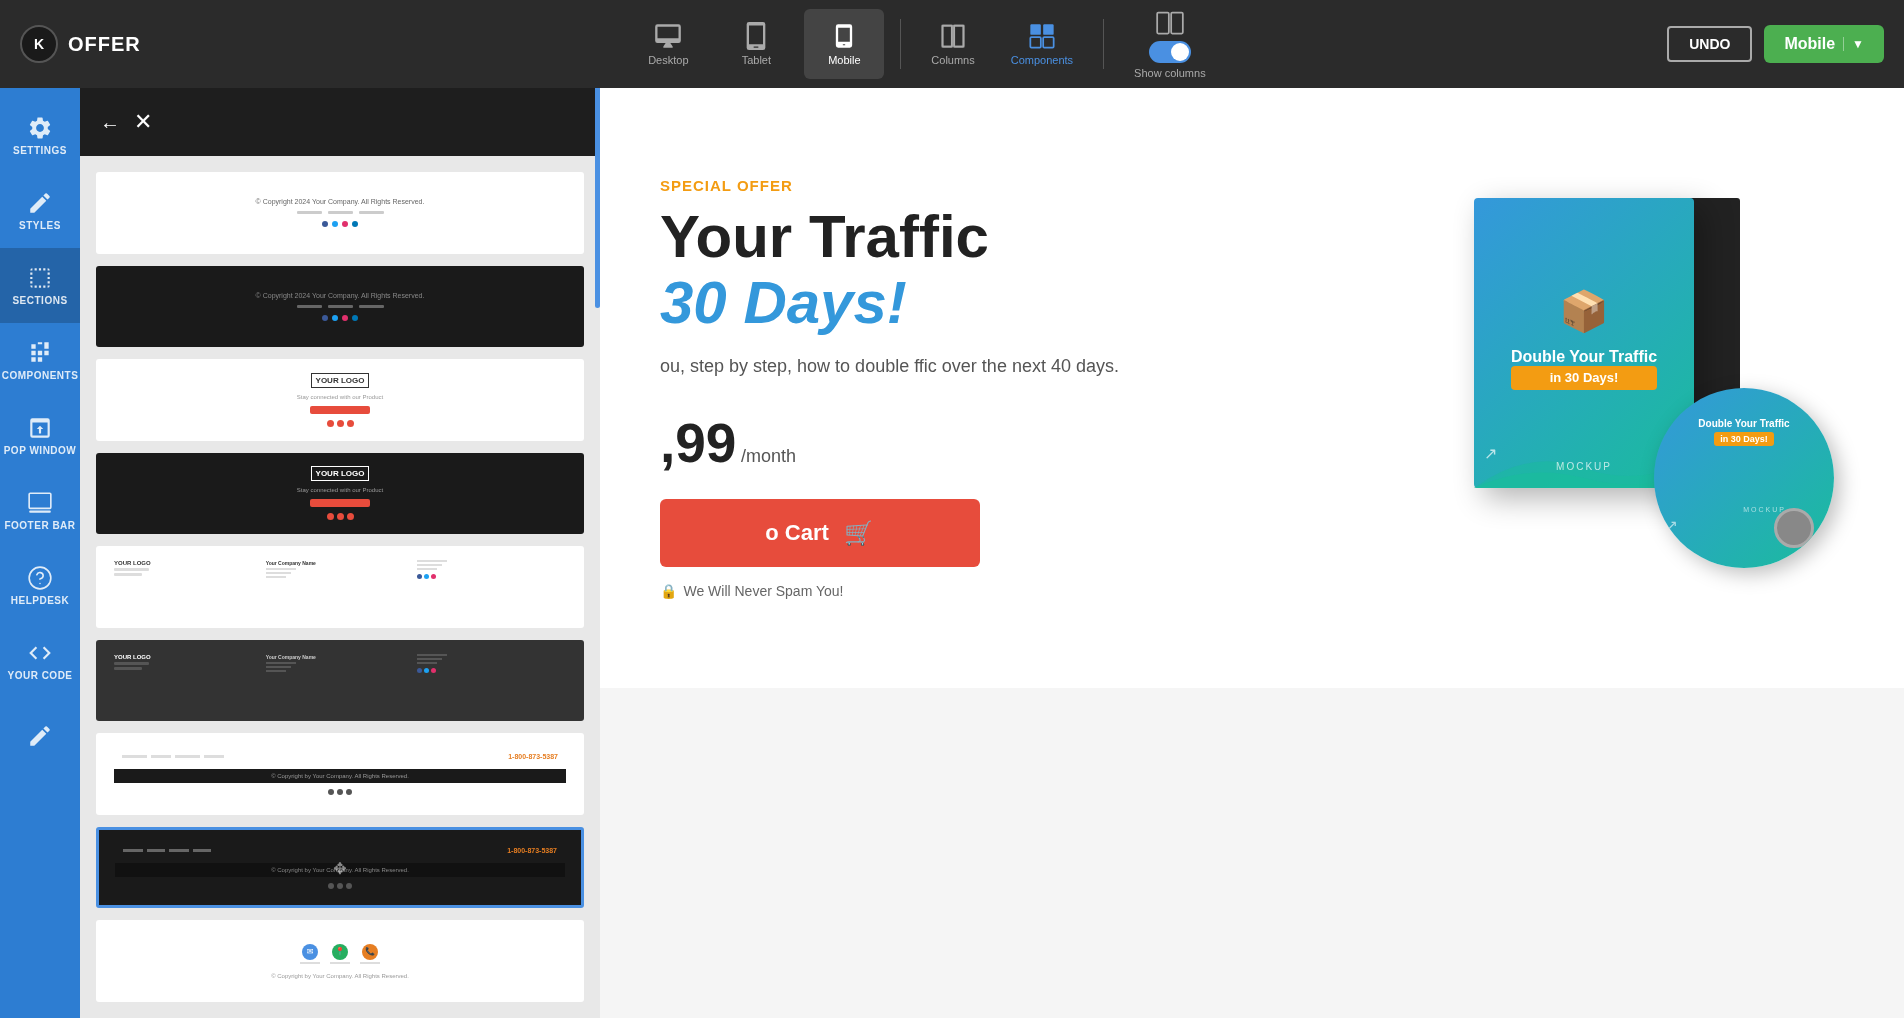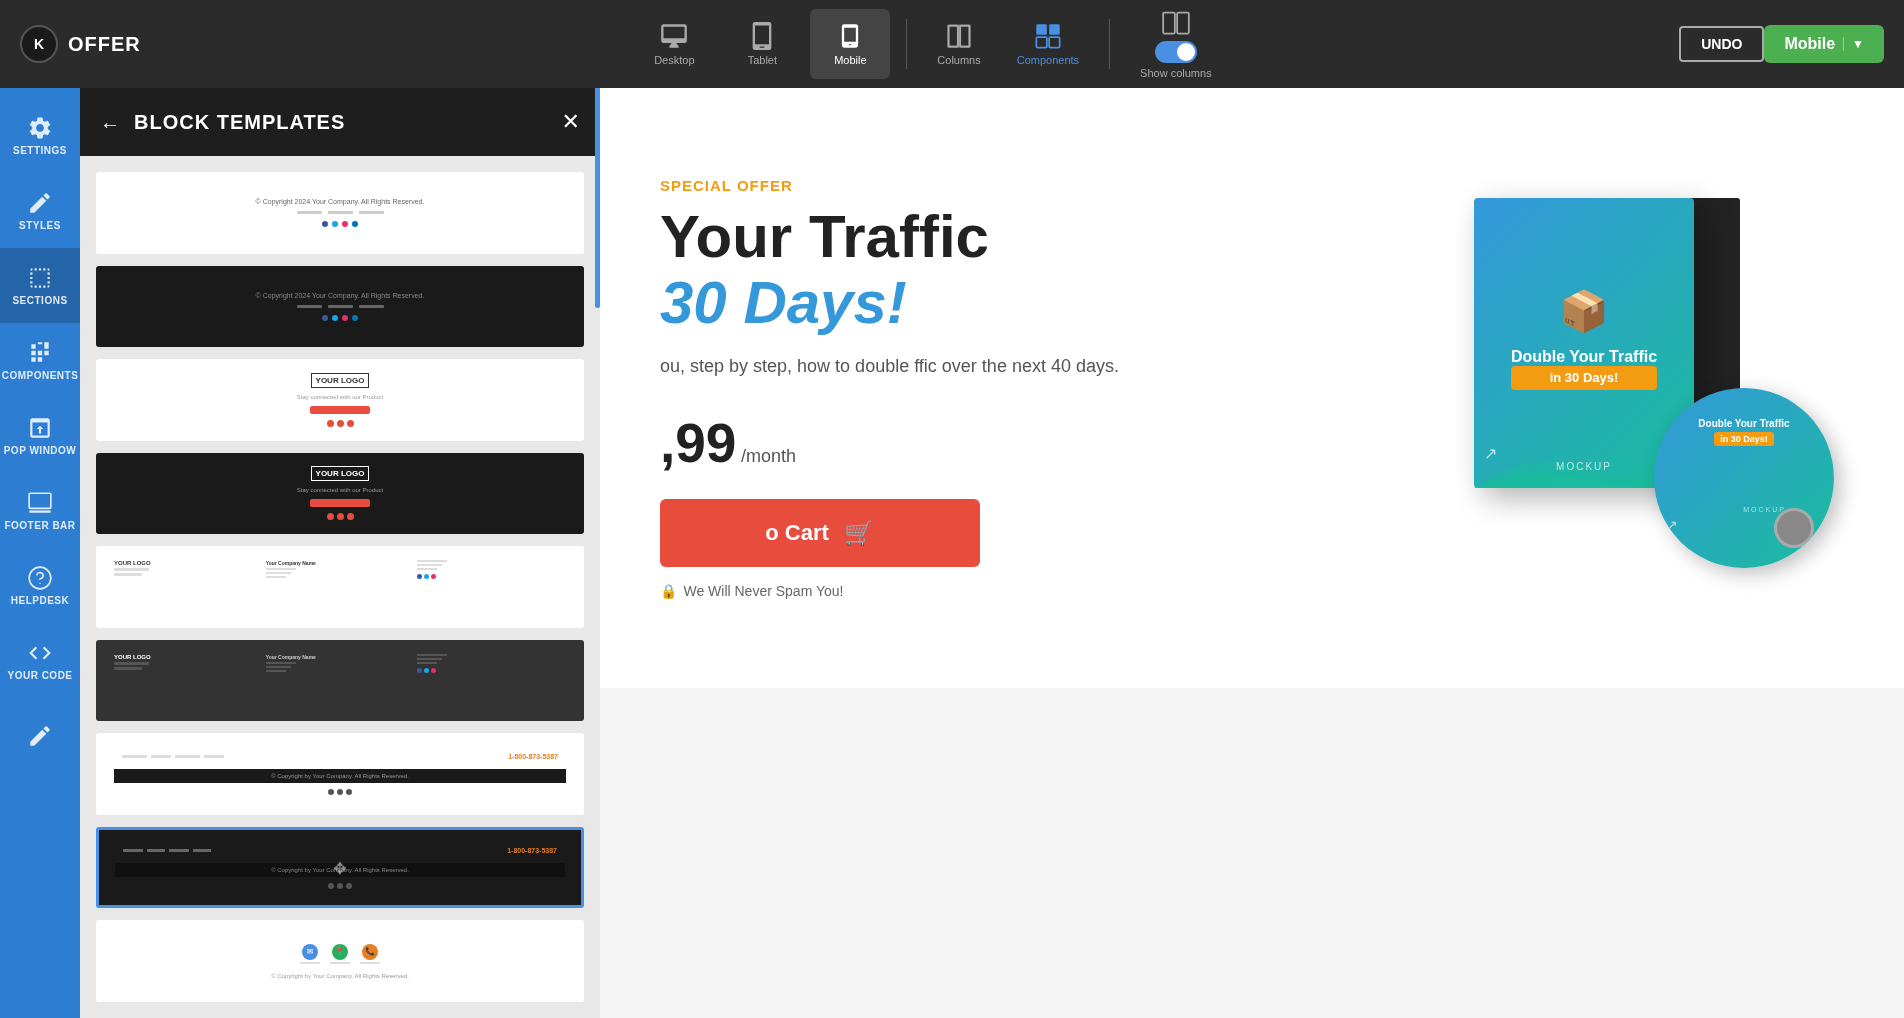--- a/index.html
+++ b/index.html
@@ -97,20 +97,21 @@
       background: white;
       position: absolute;
       top: 2px;
       left: 2px;
       transition: left 0.2s;
     }
     .toggle-switch.on .toggle-knob { left: 22px; }
     .topbar-right {
       display: flex;
       align-items: center;
+      gap: 12px;
     }
     .undo-btn {
       background: transparent;
       border: 2px solid #aaa;
       color: white;
       padding: 8px 20px;
       font-size: 14px;
       font-weight: bold;
       border-radius: 4px;
       cursor: pointer;
@@ -616,21 +617,20 @@
     <div class="sidebar-item">
       <svg viewBox="0 0 24 24">
           <path d="M3 17.25V21h3.75L17.81 9.94l-3.75-3.75L3 17.25zM20.71 7.04a1 1 0 000-1.41l-2.34-2.34a1 1 0 00-1.41 0l-1.83 1.83 3.75 3.75 1.83-1.83z"></path>
         </svg>
     </div>
   </div>
 
   <div class="panel">
     <div class="panel-header">
       <button class="panel-back-btn">←</button>
-      <span class="panel-title">BLOCK TEMPLATES</span>
       <button class="panel-close-btn">✕</button>
     </div>
 
     <div class="panel-content">
 
       <div class="template-thumb">
         <div class="tpl-content">
           <div style="font-size:7px;color:#666;margin-bottom:3px;">© Copyright 2024 Your Company. All Rights Reserved.</div>
           <div class="tpl-links">
             <div class="tpl-link"></div>

